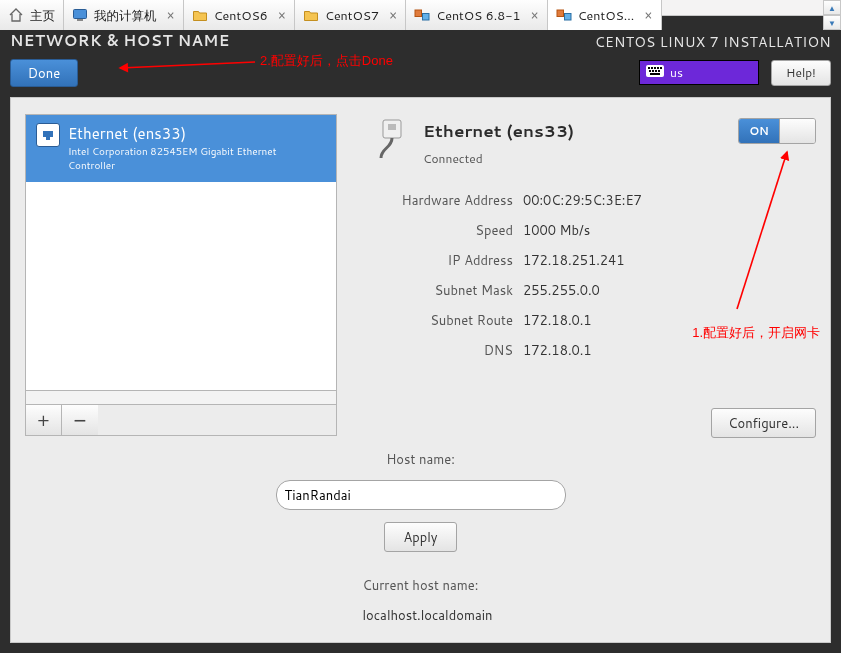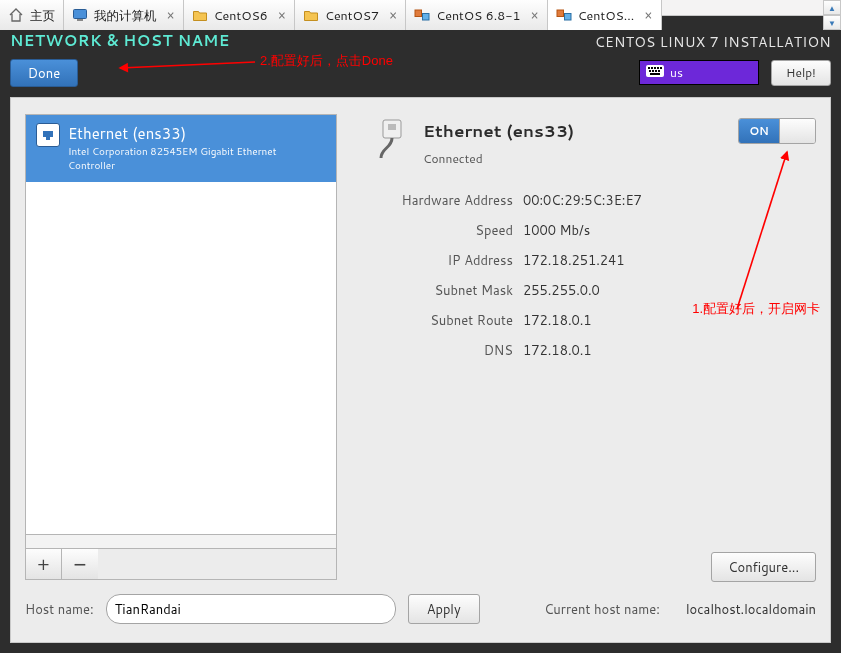--- a/index.html
+++ b/index.html
@@ -38,21 +38,21 @@
     }
     .guest-inner { flex:1; display:flex; flex-direction:column; }
 
     
     .installer-header {
       display:flex; align-items:center; justify-content:space-between;
       color:#e6e6e6; font-size:12px; padding: 6px 0 10px;
       position: relative;
     }
     .h-left { display:flex; flex-direction:column; gap:8px; }
-    .h-title { font-size:15px; font-weight:600; letter-spacing:.5px; color:#5eead4; }
+    .h-title { font-size:15px; font-weight:600; letter-spacing:.5px; color:#e5e5e5; }
     .done-btn {
       width:68px; height:28px; background:linear-gradient(#4a90d9,#3272b9);
       border:1px solid #2a5c95; color:#fff; font-size:13px; border-radius:3px;
       cursor:pointer;
     }
     .h-right { text-align:right; display:flex; flex-direction:column; align-items:flex-end; gap:8px; }
     .h-sub { font-size:14px; color:#e6e6e6; letter-spacing:.3px; }
     .h-sub-row { display:flex; align-items:center; gap:12px; }
     .kbd-box {
       display:flex; align-items:center; gap:6px;
@@ -126,21 +126,21 @@
 
     .configure-btn {
       position:absolute; right:0; bottom:-2px;
       height:30px; padding:0 16px;
       background:linear-gradient(#fdfdfd,#e4e4e4);
       border:1px solid #a4a4a4; border-radius:3px; font-size:13px; color:#333;
       cursor:pointer;
     }
 
     
-    .hostrow { display:flex; align-items:center; gap:12px; font-size:13px; color:#555; }
+    .hostrow { display:flex; align-items:center; gap:12px; font-size:13px; color:#555;flex-direction:column; }
     .hostrow input {
       width:290px; height:30px; padding:0 8px;
       border:1px solid #a4a4a4; border-radius:14px; background:#fff; font-size:13px;
     }
     .apply-btn {
       height:30px; padding:0 18px;
       background:linear-gradient(#fdfdfd,#e4e4e4);
       border:1px solid #a4a4a4; border-radius:3px; font-size:13px; color:#333;
       cursor:pointer;
     }
@@ -335,21 +335,21 @@
           </div>
 
           <svg class="arrow-line" style="right:14px; top:30px;" width="90" height="170">
             <defs>
                 <marker id="ah1" markerWidth="8" markerHeight="8" refX="5" refY="3" orient="auto">
                   <path d="M0 0 L6 3 L0 6 z" fill="#ff0000"></path>
                 </marker>
               </defs>
             <line x1="25" y1="165" x2="75" y2="8" stroke="#ff0000" stroke-width="1.6" marker-end="url(#ah1)"></line>
           </svg>
-          <div class="anno" style="right:-4px; top:186px;">1.配置好后，开启网卡</div>
+          <div class="anno" style="right:-4px; top:210px;">1.配置好后，开启网卡</div>
 
           <button class="configure-btn">Configure...</button>
         </div>
       </div>
 
       <div class="hostrow">
         <span>Host name:</span>
         <input type="text" value="TianRandai" style="">
         <button class="apply-btn">Apply</button>
         <span class="spacer"></span>

